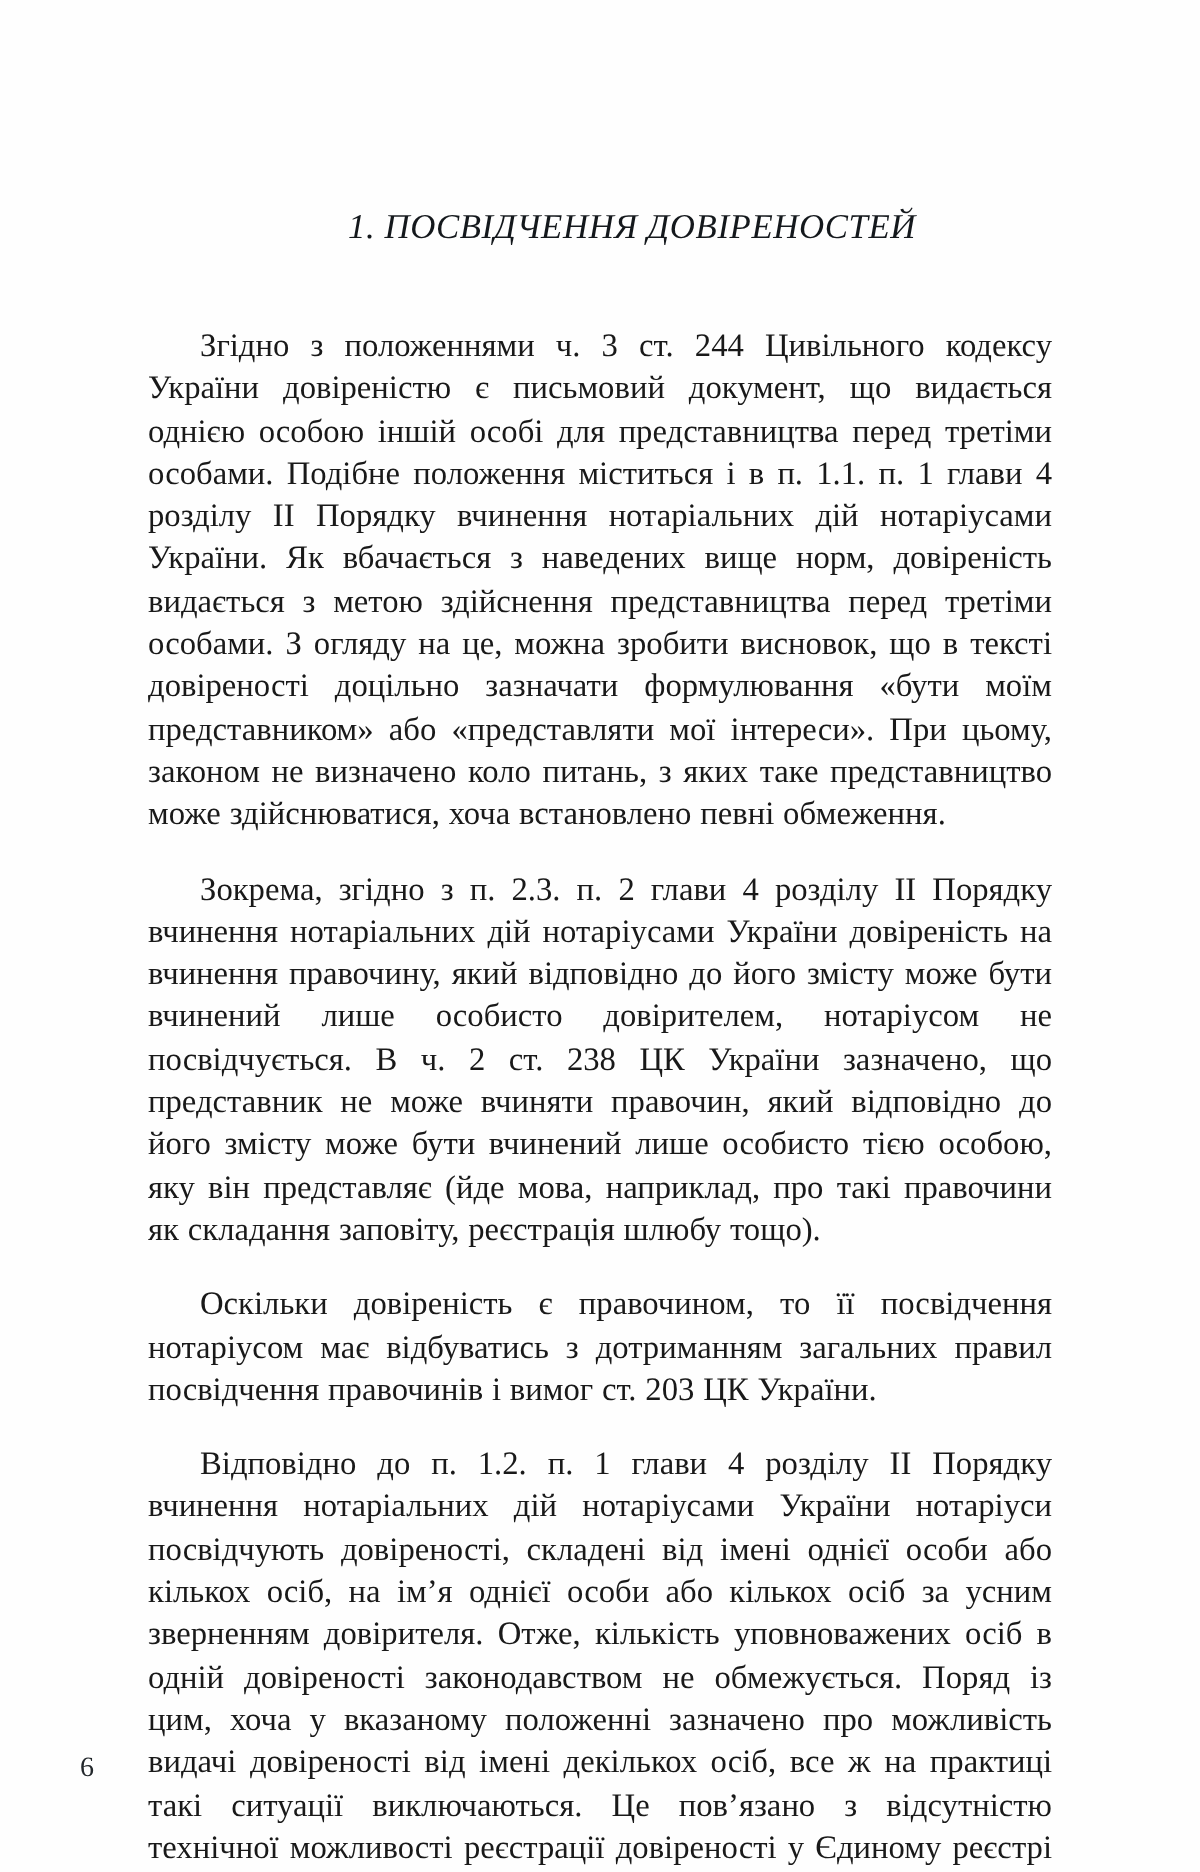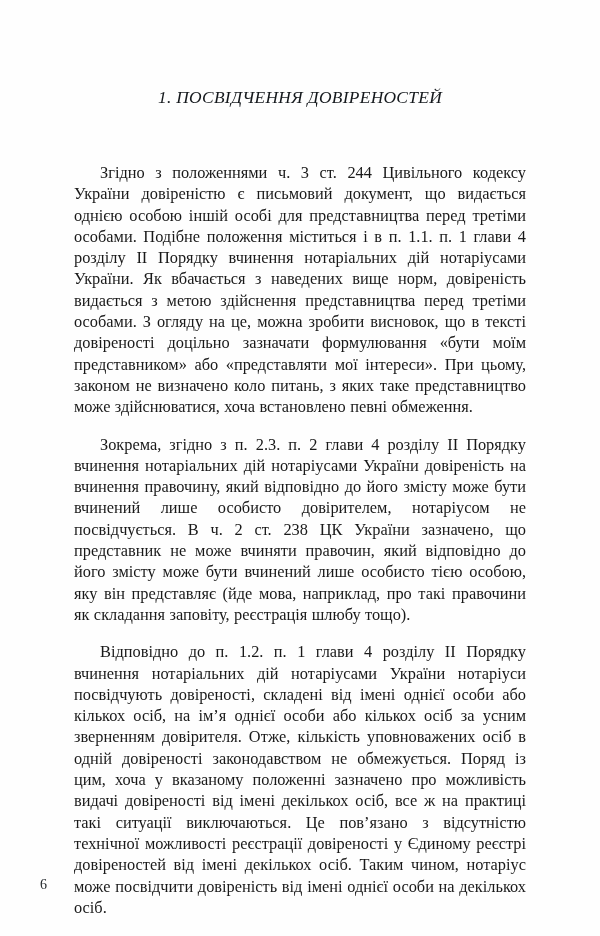--- a/index.html
+++ b/index.html
@@ -30,21 +30,21 @@
     left: 58px;
     top: 86px;
     width: 484px;
     text-align: center;
     font-style: italic;
     font-weight: normal;
     font-size: 17.4px;
     letter-spacing: 0.3px;
     line-height: 22px;
     color: #14181c;
-    margin: 0;
+    margin: 16px;
     white-space: nowrap;
   }
 
   .body-text {
     position: absolute;
     left: 58px;
     top: 146px;
     width: 484px;
   }
 
@@ -72,18 +72,19 @@
 </head>
 <body>
 
 <div class="page">
 
   <h1 class="page-heading">1. ПОСВІДЧЕННЯ ДОВІРЕНОСТЕЙ</h1>
 
   <div class="body-text">
     <p>Згідно з положеннями ч. 3 ст. 244 Цивільного кодексу України довіреністю є письмовий документ, що видається однією особою іншій особі для представництва перед третіми особами. Подібне положення міститься і в п. 1.1. п. 1 глави 4 розділу II Порядку вчинення нотаріальних дій нотаріусами України. Як вбачається з наведених вище норм, довіреність видається з метою здійснення представництва перед третіми особами. З огляду на це, можна зробити висновок, що в тексті довіреності доцільно зазначати формулювання «бути моїм представником» або «представляти мої інтереси». При цьому, законом не визначено коло питань, з яких таке представництво може здійснюватися, хоча встановлено певні обмеження.</p>
     <p>Зокрема, згідно з п. 2.3. п. 2 глави 4 розділу II Порядку вчинення нотаріальних дій нотаріусами України довіреність на вчинення правочину, який відповідно до його змісту може бути вчинений лише особисто довірителем, нотаріусом не посвідчується. В ч. 2 ст. 238 ЦК України зазначено, що представник не може вчиняти правочин, який відповідно до його змісту може бути вчинений лише особисто тією особою, яку він представляє (йде мова, наприклад, про такі правочини як складання заповіту, реєстрація шлюбу тощо).</p>
+    <p>Оскільки довіреність є правочином, то її посвідчення нотаріусом має відбуватись з дотриманням загальних правил посвідчення правочинів і вимог ст. 203 ЦК України.</p>
     <p>Відповідно до п. 1.2. п. 1 глави 4 розділу II Порядку вчинення нотаріальних дій нотаріусами України нотаріуси посвідчують довіреності, складені від імені однієї особи або кількох осіб, на ім’я однієї особи або кількох осіб за усним зверненням довірителя. Отже, кількість уповноважених осіб в одній довіреності законодавством не обмежується. Поряд із цим, хоча у вказаному положенні зазначено про можливість видачі довіреності від імені декількох осіб, все ж на практиці такі ситуації виключаються. Це пов’язано з відсутністю технічної можливості реєстрації довіреності у Єдиному реєстрі довіреностей від імені декількох осіб. Таким чином, нотаріус може посвідчити довіреність від імені однієї особи на декількох осіб.</p>
   </div>
 
   <div class="page-number">6</div>
 
 </div>
 
 </body></html>

